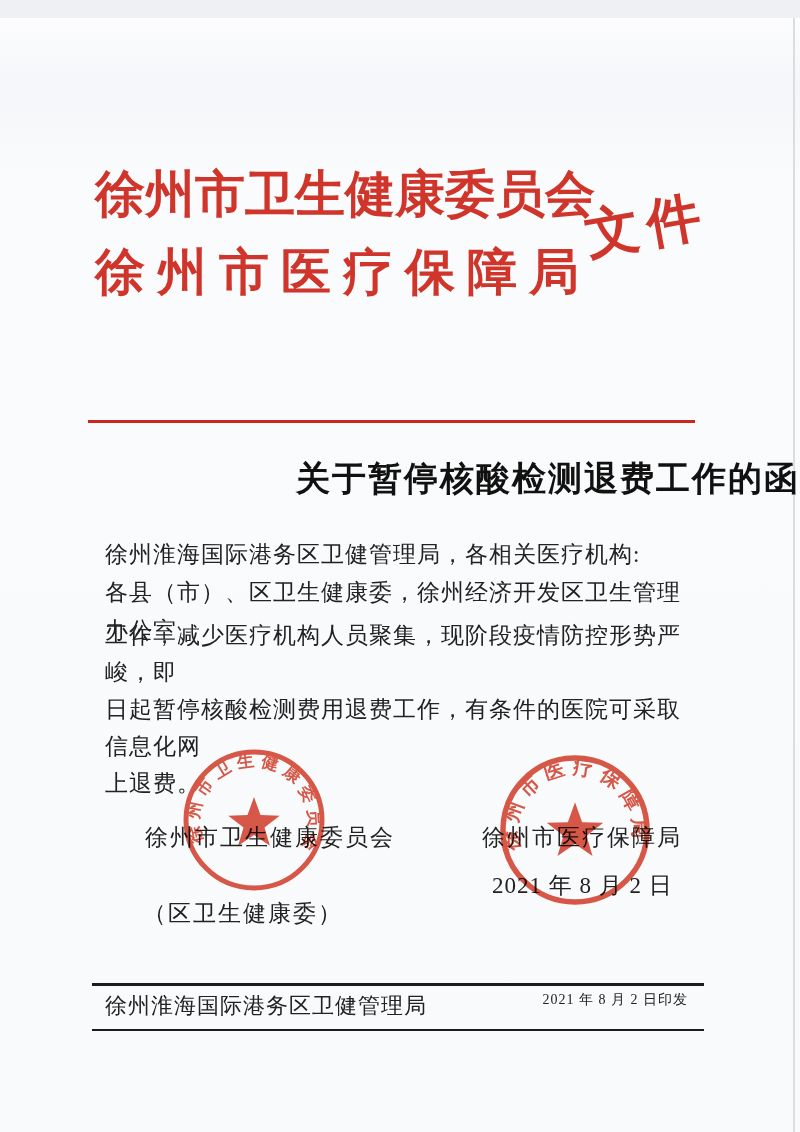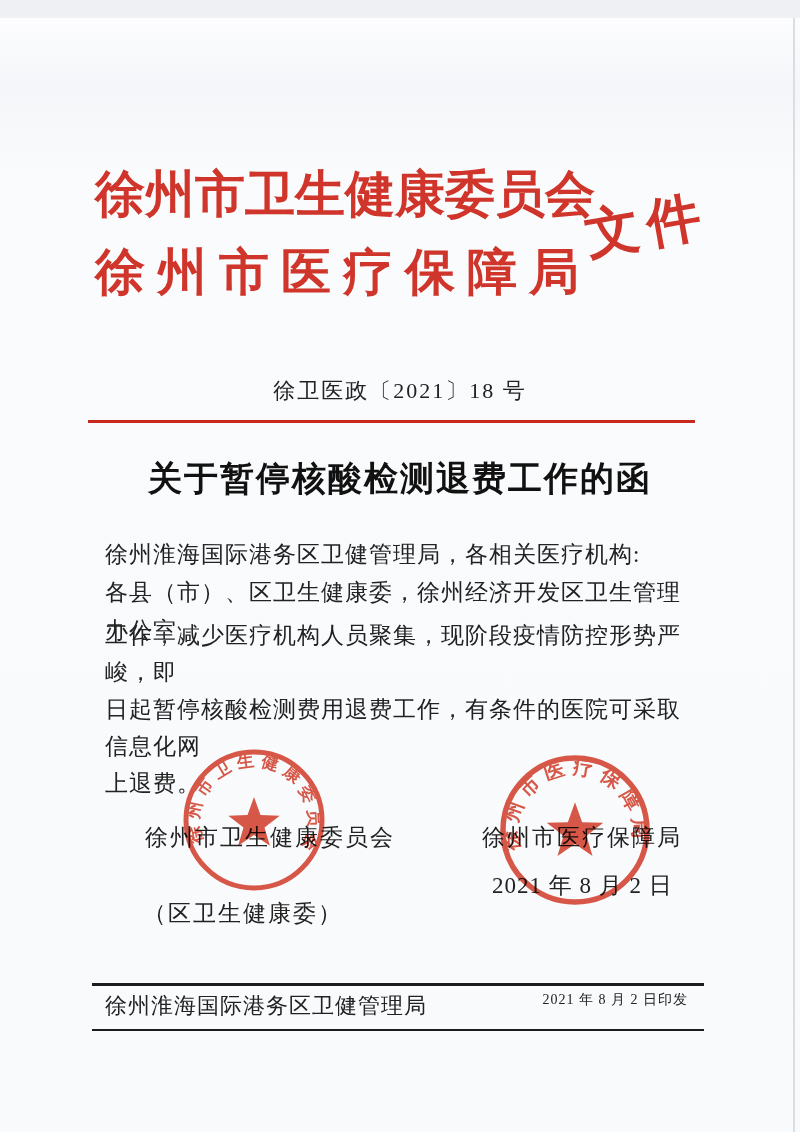--- a/index.html
+++ b/index.html
@@ -39,21 +39,21 @@
     position:absolute;left:0;top:358px;width:800px;
     text-align:center;font-size:22px;color:#222;
     letter-spacing:2px;
   }
   .red-rule{
     position:absolute;left:88px;top:402px;width:607px;height:3px;
     background:#c9281e;
   }
   .doc-title{
     position:absolute;left:0;top:438px;width:800px;
-    text-align:center;font-size:34px;font-weight:bold;color:#111;
+    text-align:right;font-size:34px;font-weight:bold;color:#111;
     letter-spacing:2px;
   }
   .body-block{
     position:absolute;left:105px;width:598px;
     font-size:23px;line-height:38px;color:#222;
     letter-spacing:1px;
   }
   .salutation{top:518px;}
   .para{top:599px;line-height:37px;}
   .indent{text-indent:46px;}
@@ -89,21 +89,20 @@
 <body>
 
 <div class="page">
 
   <div class="page-edge"></div>
 
   <div class="org-line1">徐州市卫生健康委员会</div>
   <div class="org-line2">徐州市医疗保障局</div>
   <div class="doc-type">文件</div>
 
-  <div class="doc-number">徐卫医政〔2021〕18 号</div>
   <div class="red-rule"></div>
 
   <div class="doc-title">关于暂停核酸检测退费工作的函</div>
 
   <div class="body-block salutation">
     <div>徐州淮海国际港务区卫健管理局，各相关医疗机构:</div>
     <div>各县（市）、区卫生健康委，徐州经济开发区卫生管理办公室、</div>
   </div>
   <div class="body-block para">
     <div>工作，减少医疗机构人员聚集，现阶段疫情防控形势严峻，即</div>

